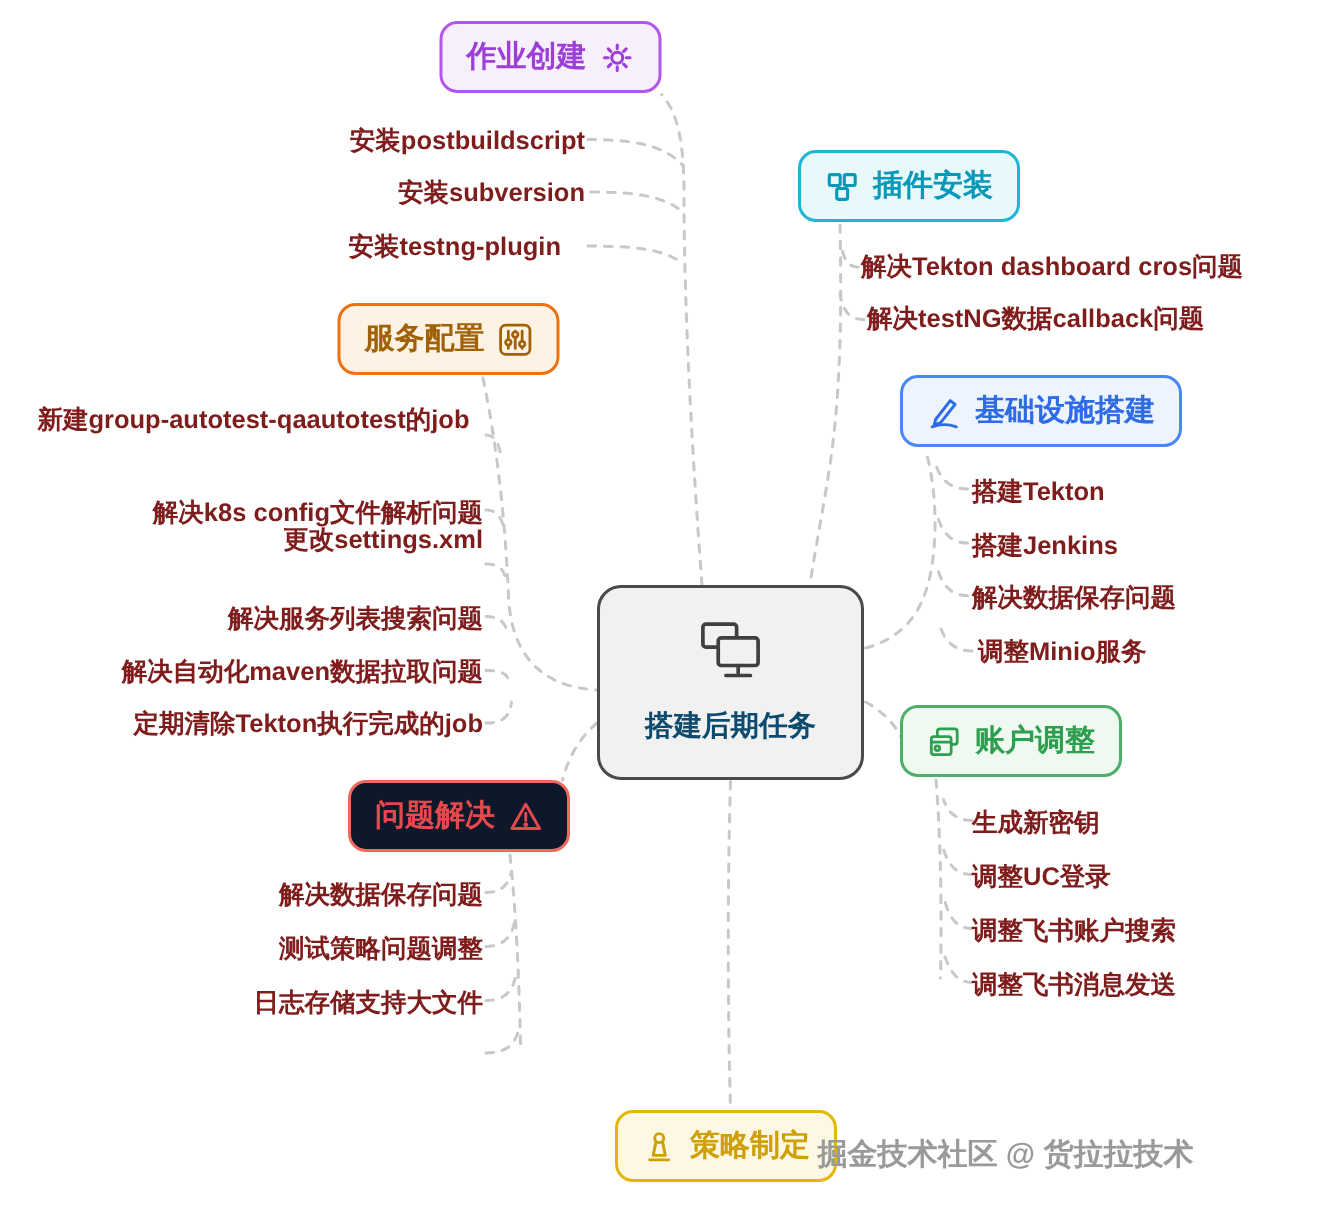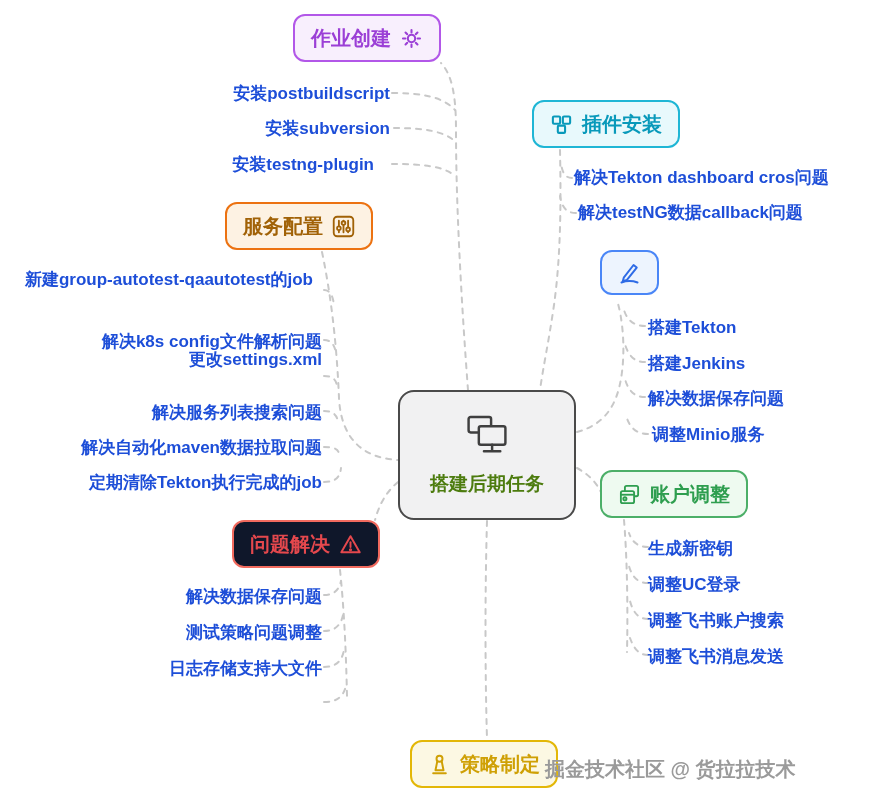--- a/index.html
+++ b/index.html
@@ -14,31 +14,31 @@
   .bnode svg{display:block;flex:0 0 auto;}
 
   .c-purple{background:#f8effd;border-color:#b257e8;color:#9b3fd6;}
   .c-cyan  {background:#e8f9fc;border-color:#1fb6d5;color:#0899ba;}
   .c-orange{background:#fdf2e3;border-color:#ec7211;color:#a16207;}
   .c-blue  {background:#edf4fe;border-color:#4a86f7;color:#2e6be6;}
   .c-green {background:#eefaf0;border-color:#4caf68;color:#2e9e4f;justify-content:center;}
   .c-red   {background:#0f172a;border-color:#f16a5e;color:#e5484d;}
   .c-yellow{background:#fcf8e3;border-color:#e3b707;color:#cfa005;}
 
-  .leaf{position:absolute;font-size:17px;font-weight:600;color:#1d4ed8;
+  .leaf{position:absolute;font-size:17px;font-weight:600;color:#7f1d1d;
         line-height:24px;white-space:nowrap;z-index:2;}
   .ralign{text-align:right;}
   .wrap{white-space:normal;}
   .center{text-align:center;}
 
   .central{position:absolute;left:398px;top:390px;width:178px;height:130px;
            background:#f1f1f2;border:2px solid #4a4a4a;border-radius:16px;
            display:flex;flex-direction:column;align-items:center;justify-content:center;
            gap:8px;z-index:4;box-sizing:border-box;}
-  .central .clabel{font-size:19px;font-weight:700;color:#4d7c0f;}
+  .central .clabel{font-size:19px;font-weight:700;color:#0c4a6e;}
 
   .watermark{position:absolute;left:545px;top:756px;font-size:20px;font-weight:700;
              color:#9a9a9a;white-space:nowrap;z-index:5;}
 </style>
 </head>
 <body>
 
 <div id="canvas">
 
   <svg id="wires" width="880" height="806">
@@ -141,20 +141,21 @@
   <div class="leaf ralign" style="left:0px;top:436px;width:322px;">解决自动化maven数据拉取问题</div>
   <div class="leaf ralign" style="left:0px;top:471px;width:322px;">定期清除Tekton执行完成的job</div>
 
   <div class="bnode c-blue" style="left:600px;top:250px;">
     <span>
       <svg viewBox="0 0 20 20" width="23" height="23" fill="none" stroke="currentColor" stroke-width="1.7" stroke-linecap="round" stroke-linejoin="round">
         <path d="M5 14.5 L13.5 3.5 l2.8 2.2 L7.8 16.5 l-3.6 1z"></path>
         <path d="M3 18.7 q7 -2.5 14 0"></path>
       </svg>
     </span>
+    <span>基础设施搭建</span>
   </div>
   <div class="leaf" style="left:648px;top:316px;">搭建Tekton</div>
   <div class="leaf" style="left:648px;top:352px;">搭建Jenkins</div>
   <div class="leaf" style="left:648px;top:387px;">解决数据保存问题</div>
   <div class="leaf" style="left:652px;top:423px;">调整Minio服务</div>
 
   <div class="bnode c-green" style="left:600px;top:470px;">
     <span>
       <svg viewBox="0 0 20 20" width="23" height="23" fill="none" stroke="currentColor" stroke-width="1.6" stroke-linejoin="round">
         <rect x="6" y="2.5" width="11.5" height="9" rx="1.5"></rect>

